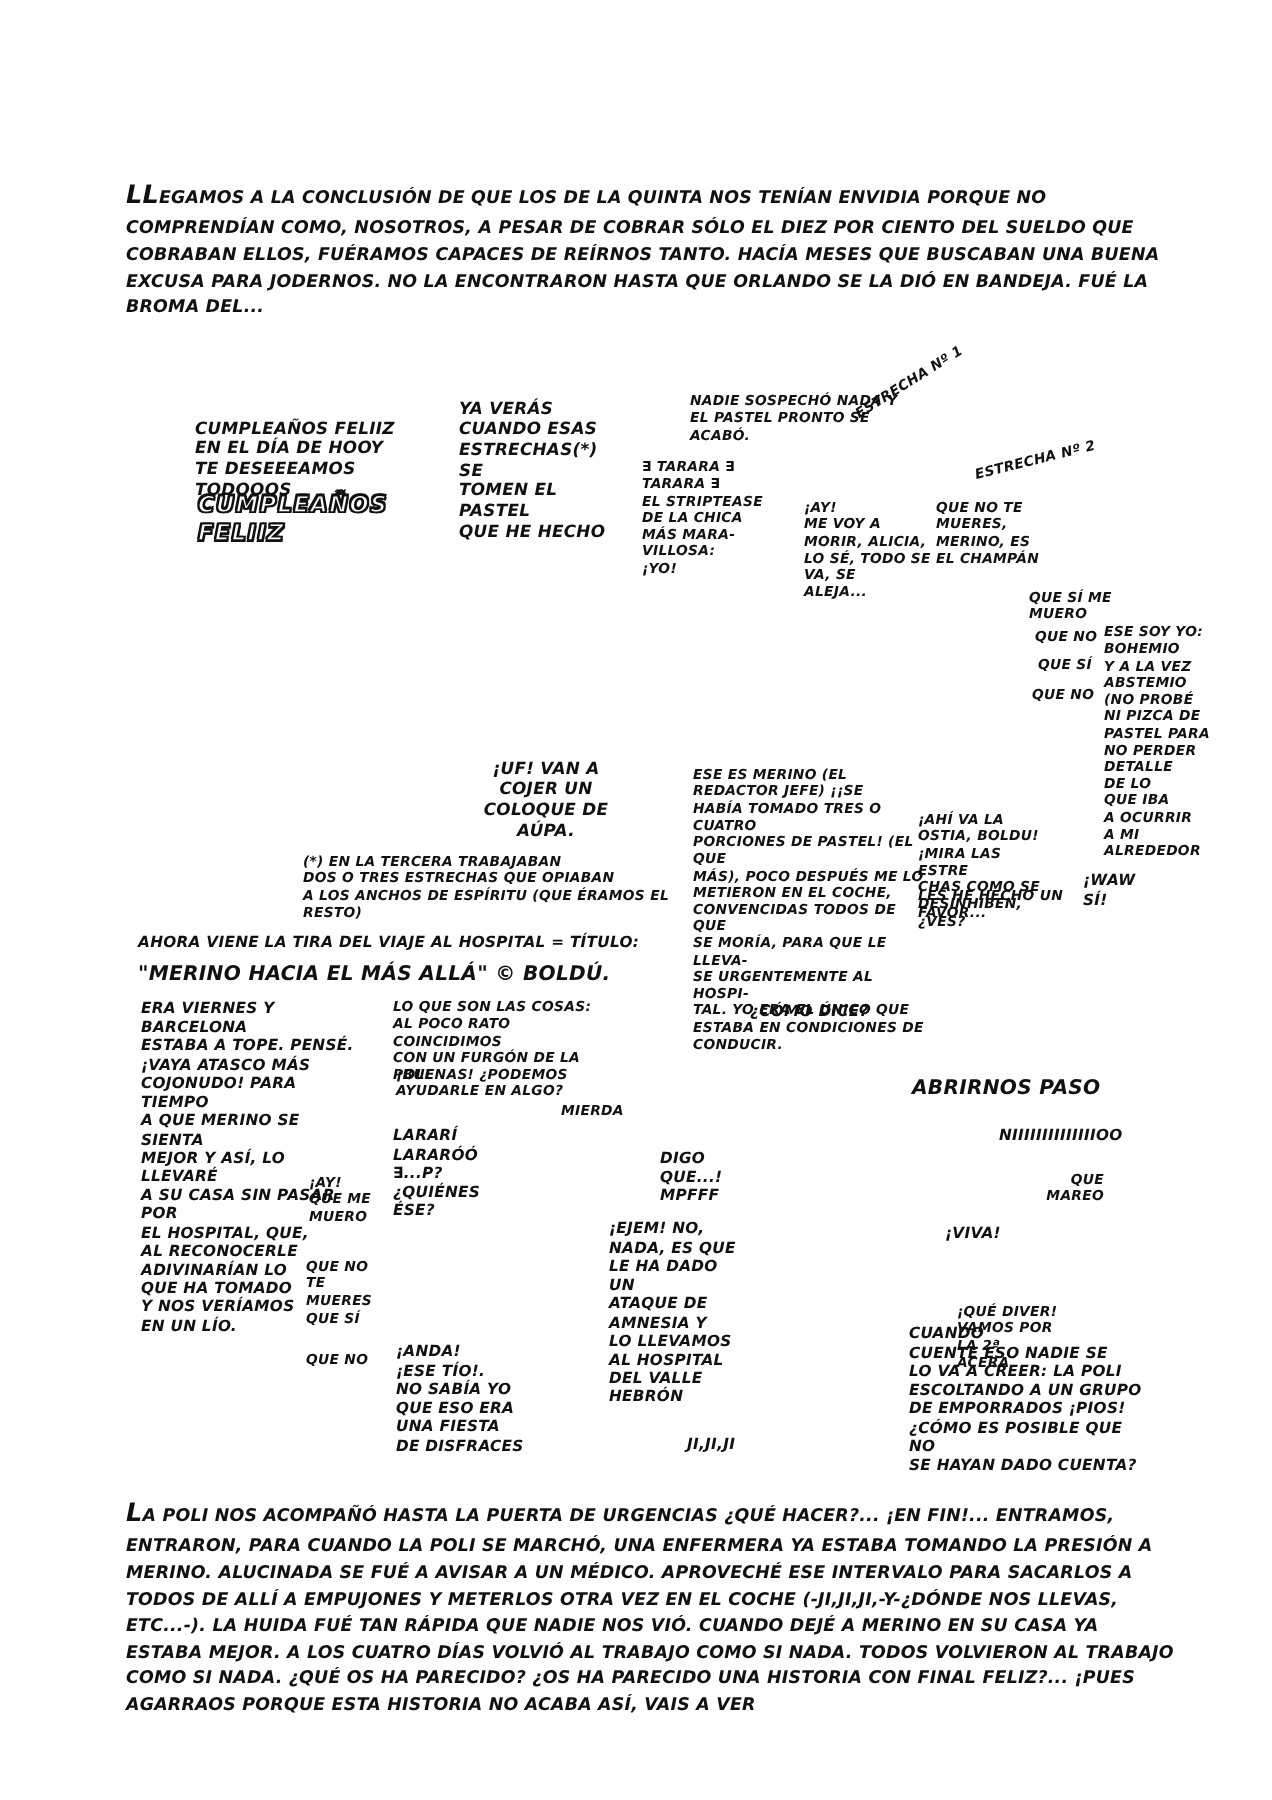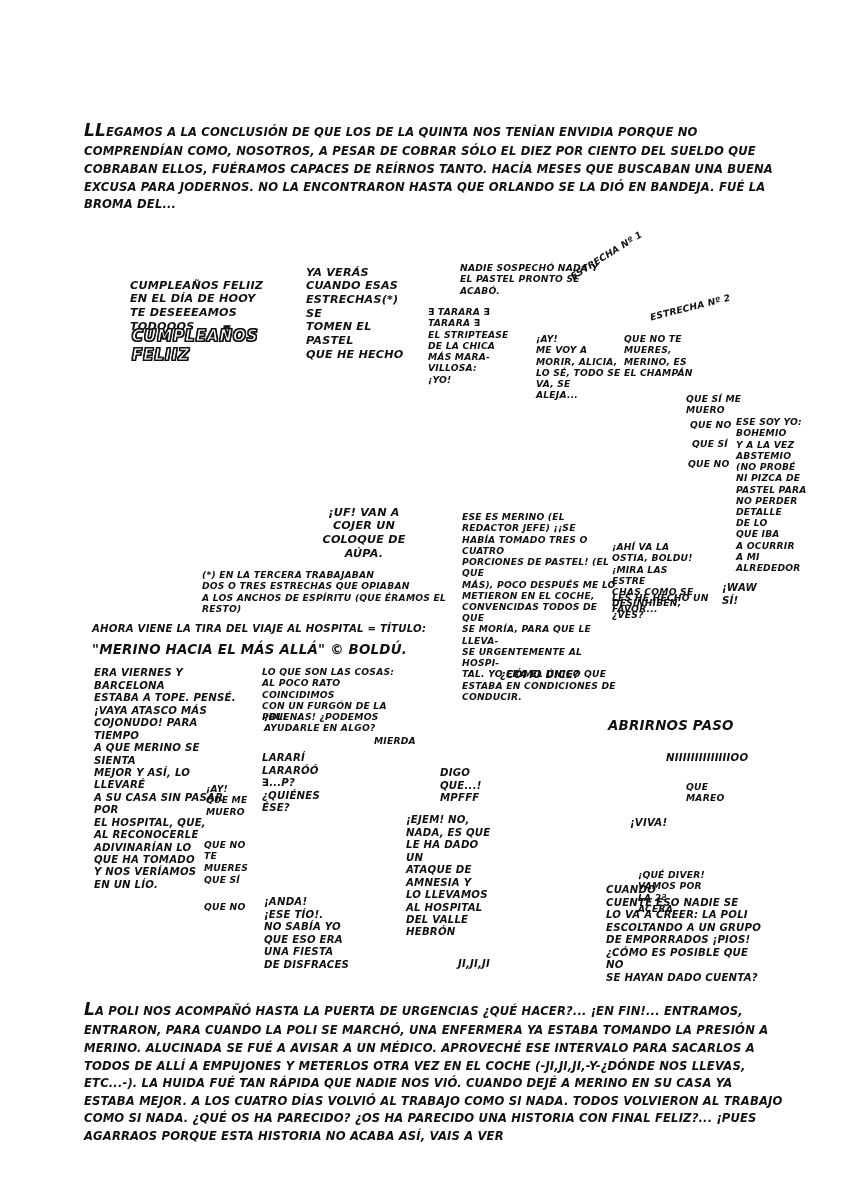--- a/index.html
+++ b/index.html
@@ -292,21 +292,21 @@
 
   <div class="hw s14" style="left:608px;top:700px;width:170px;">
     <span>ABRIRNOS      PASO</span>
   </div>
 
 
   <div class="hw s11" style="left:666px;top:738px;">
     <span>NIIIIIIIIIIIIIIOO</span>
   </div>
 
-  <div class="hw s10 tight" style="left:686px;top:770px;width:50px;">
+  <div class="hw s10 tight" style="left:686px;top:770px;width:50px;text-align:right;">
     <span>QUE
 MAREO</span>
   </div>
 
   <div class="hw s11" style="left:630px;top:803px;">
     <span>¡VIVA!</span>
   </div>
 
   <div class="hw s10 tight" style="left:638px;top:858px;width:70px;">
     <span>¡QUÉ DIVER!

